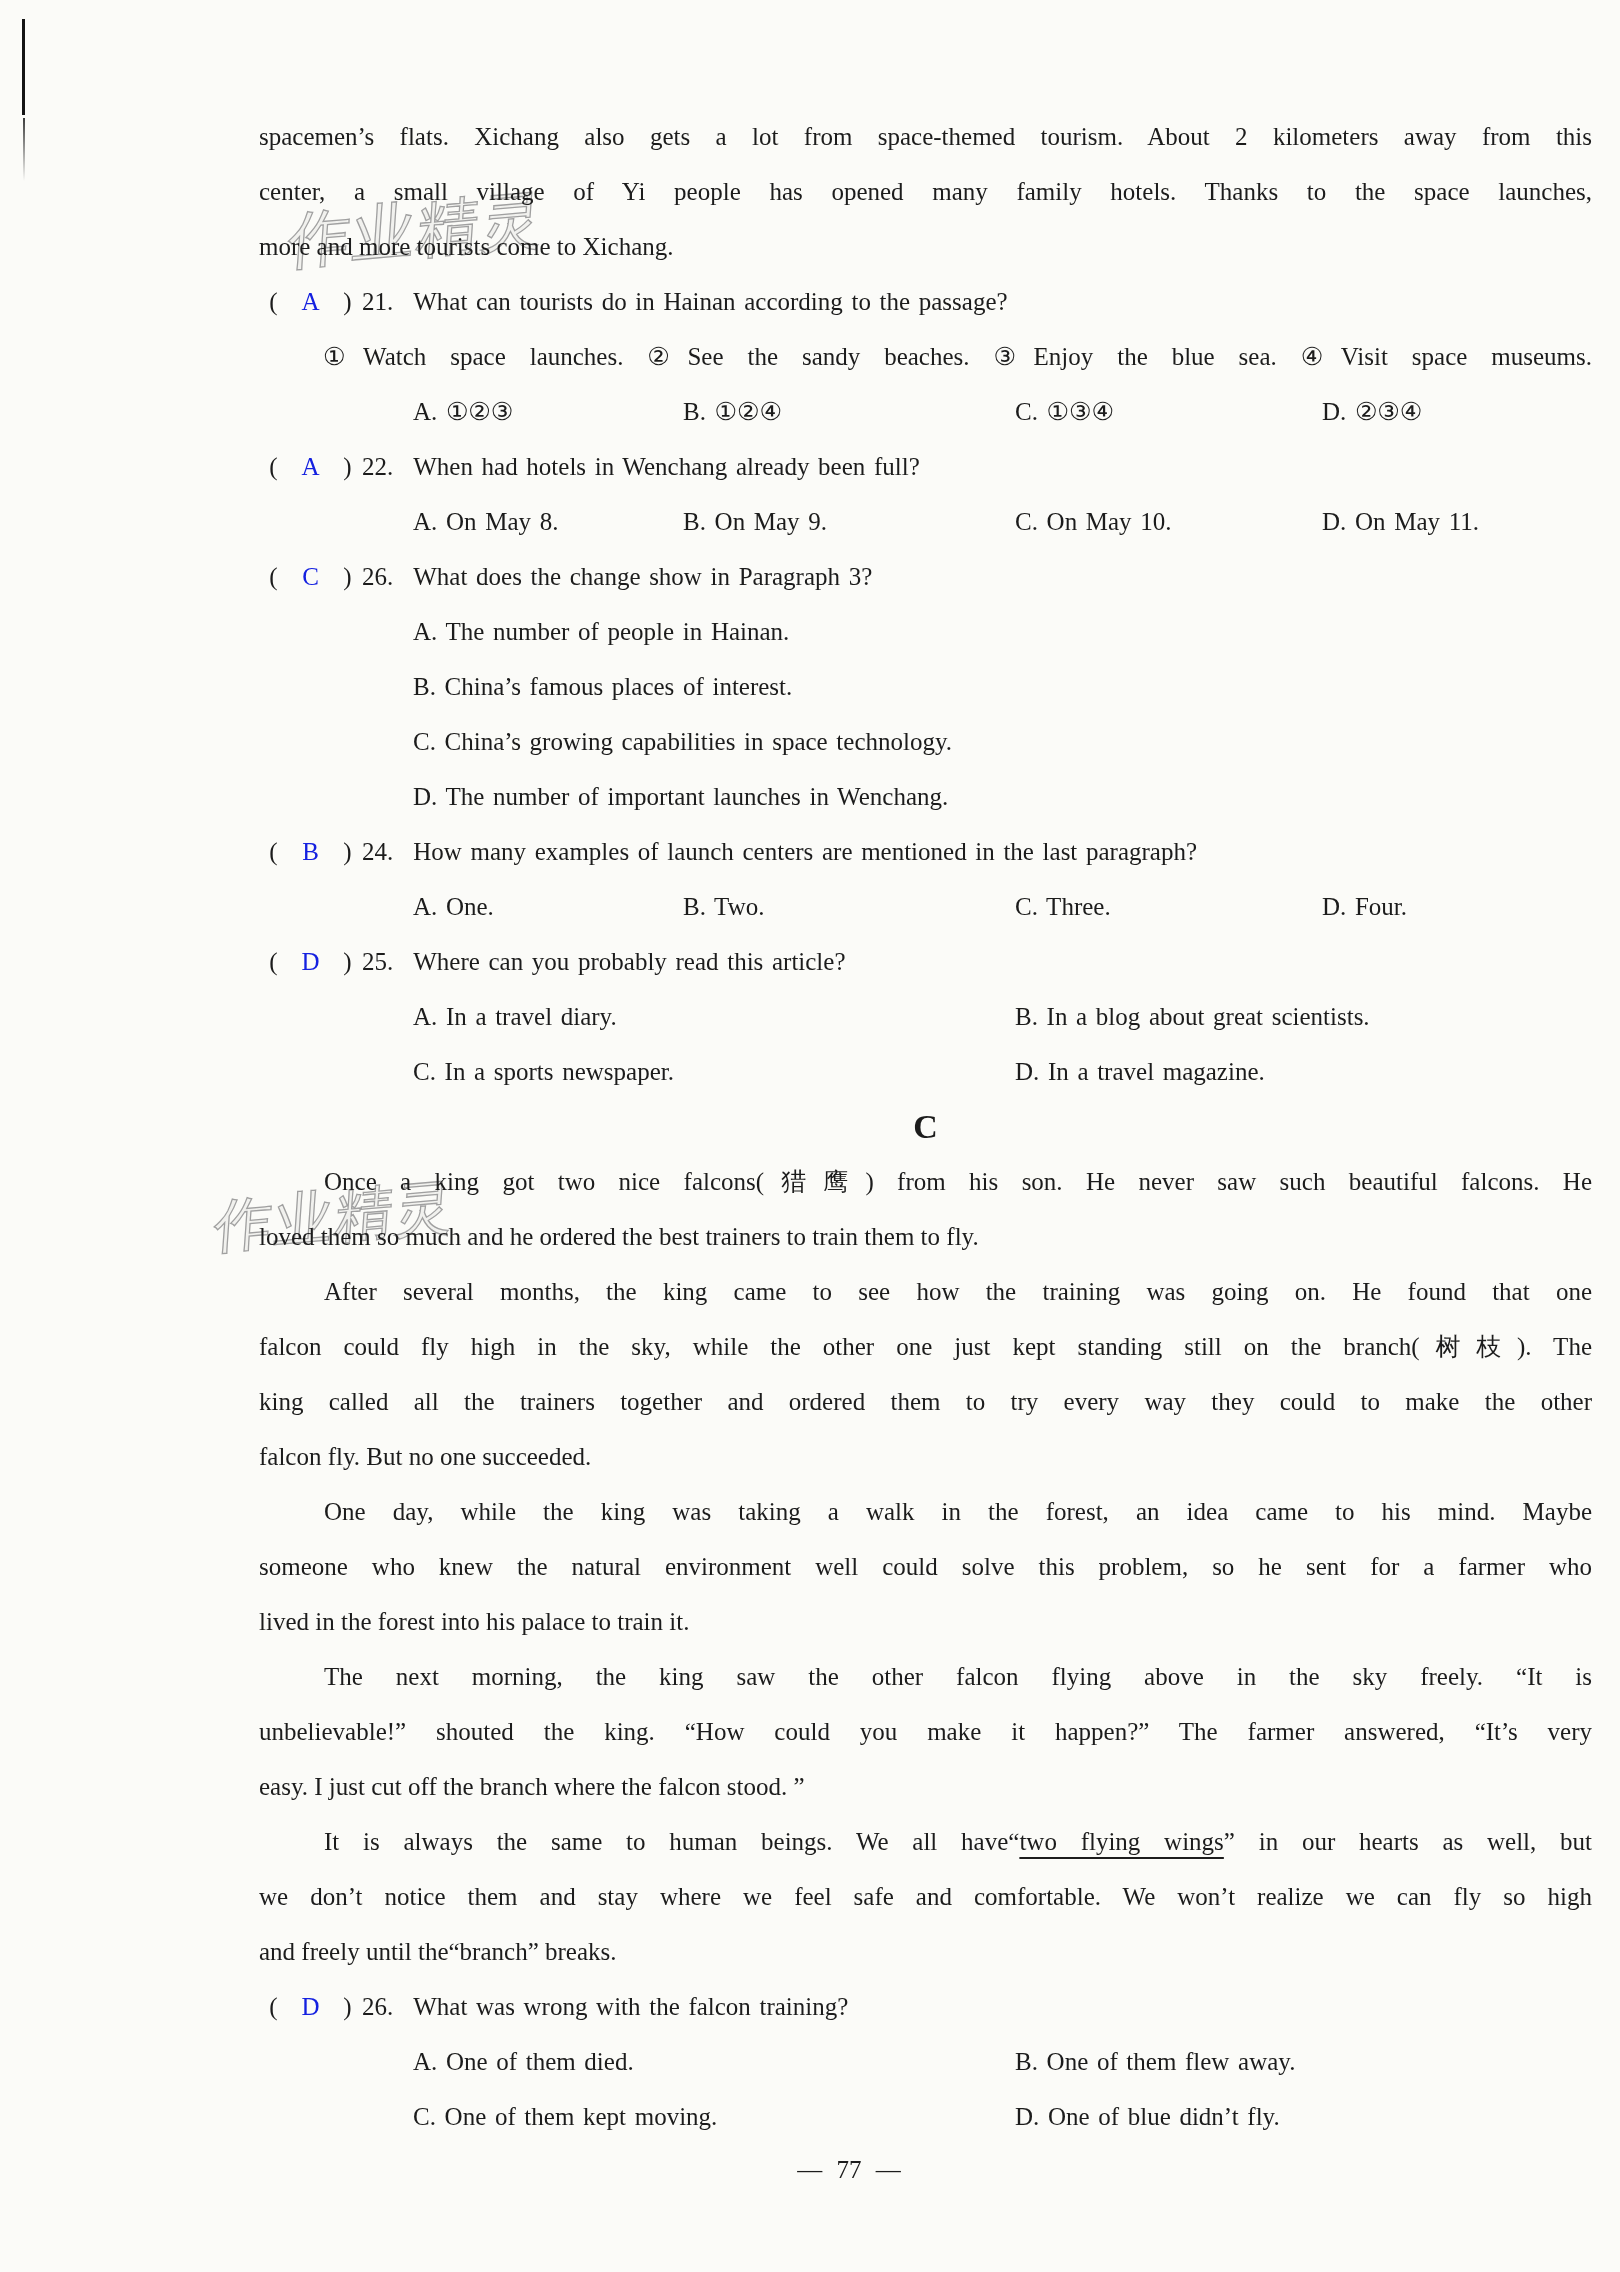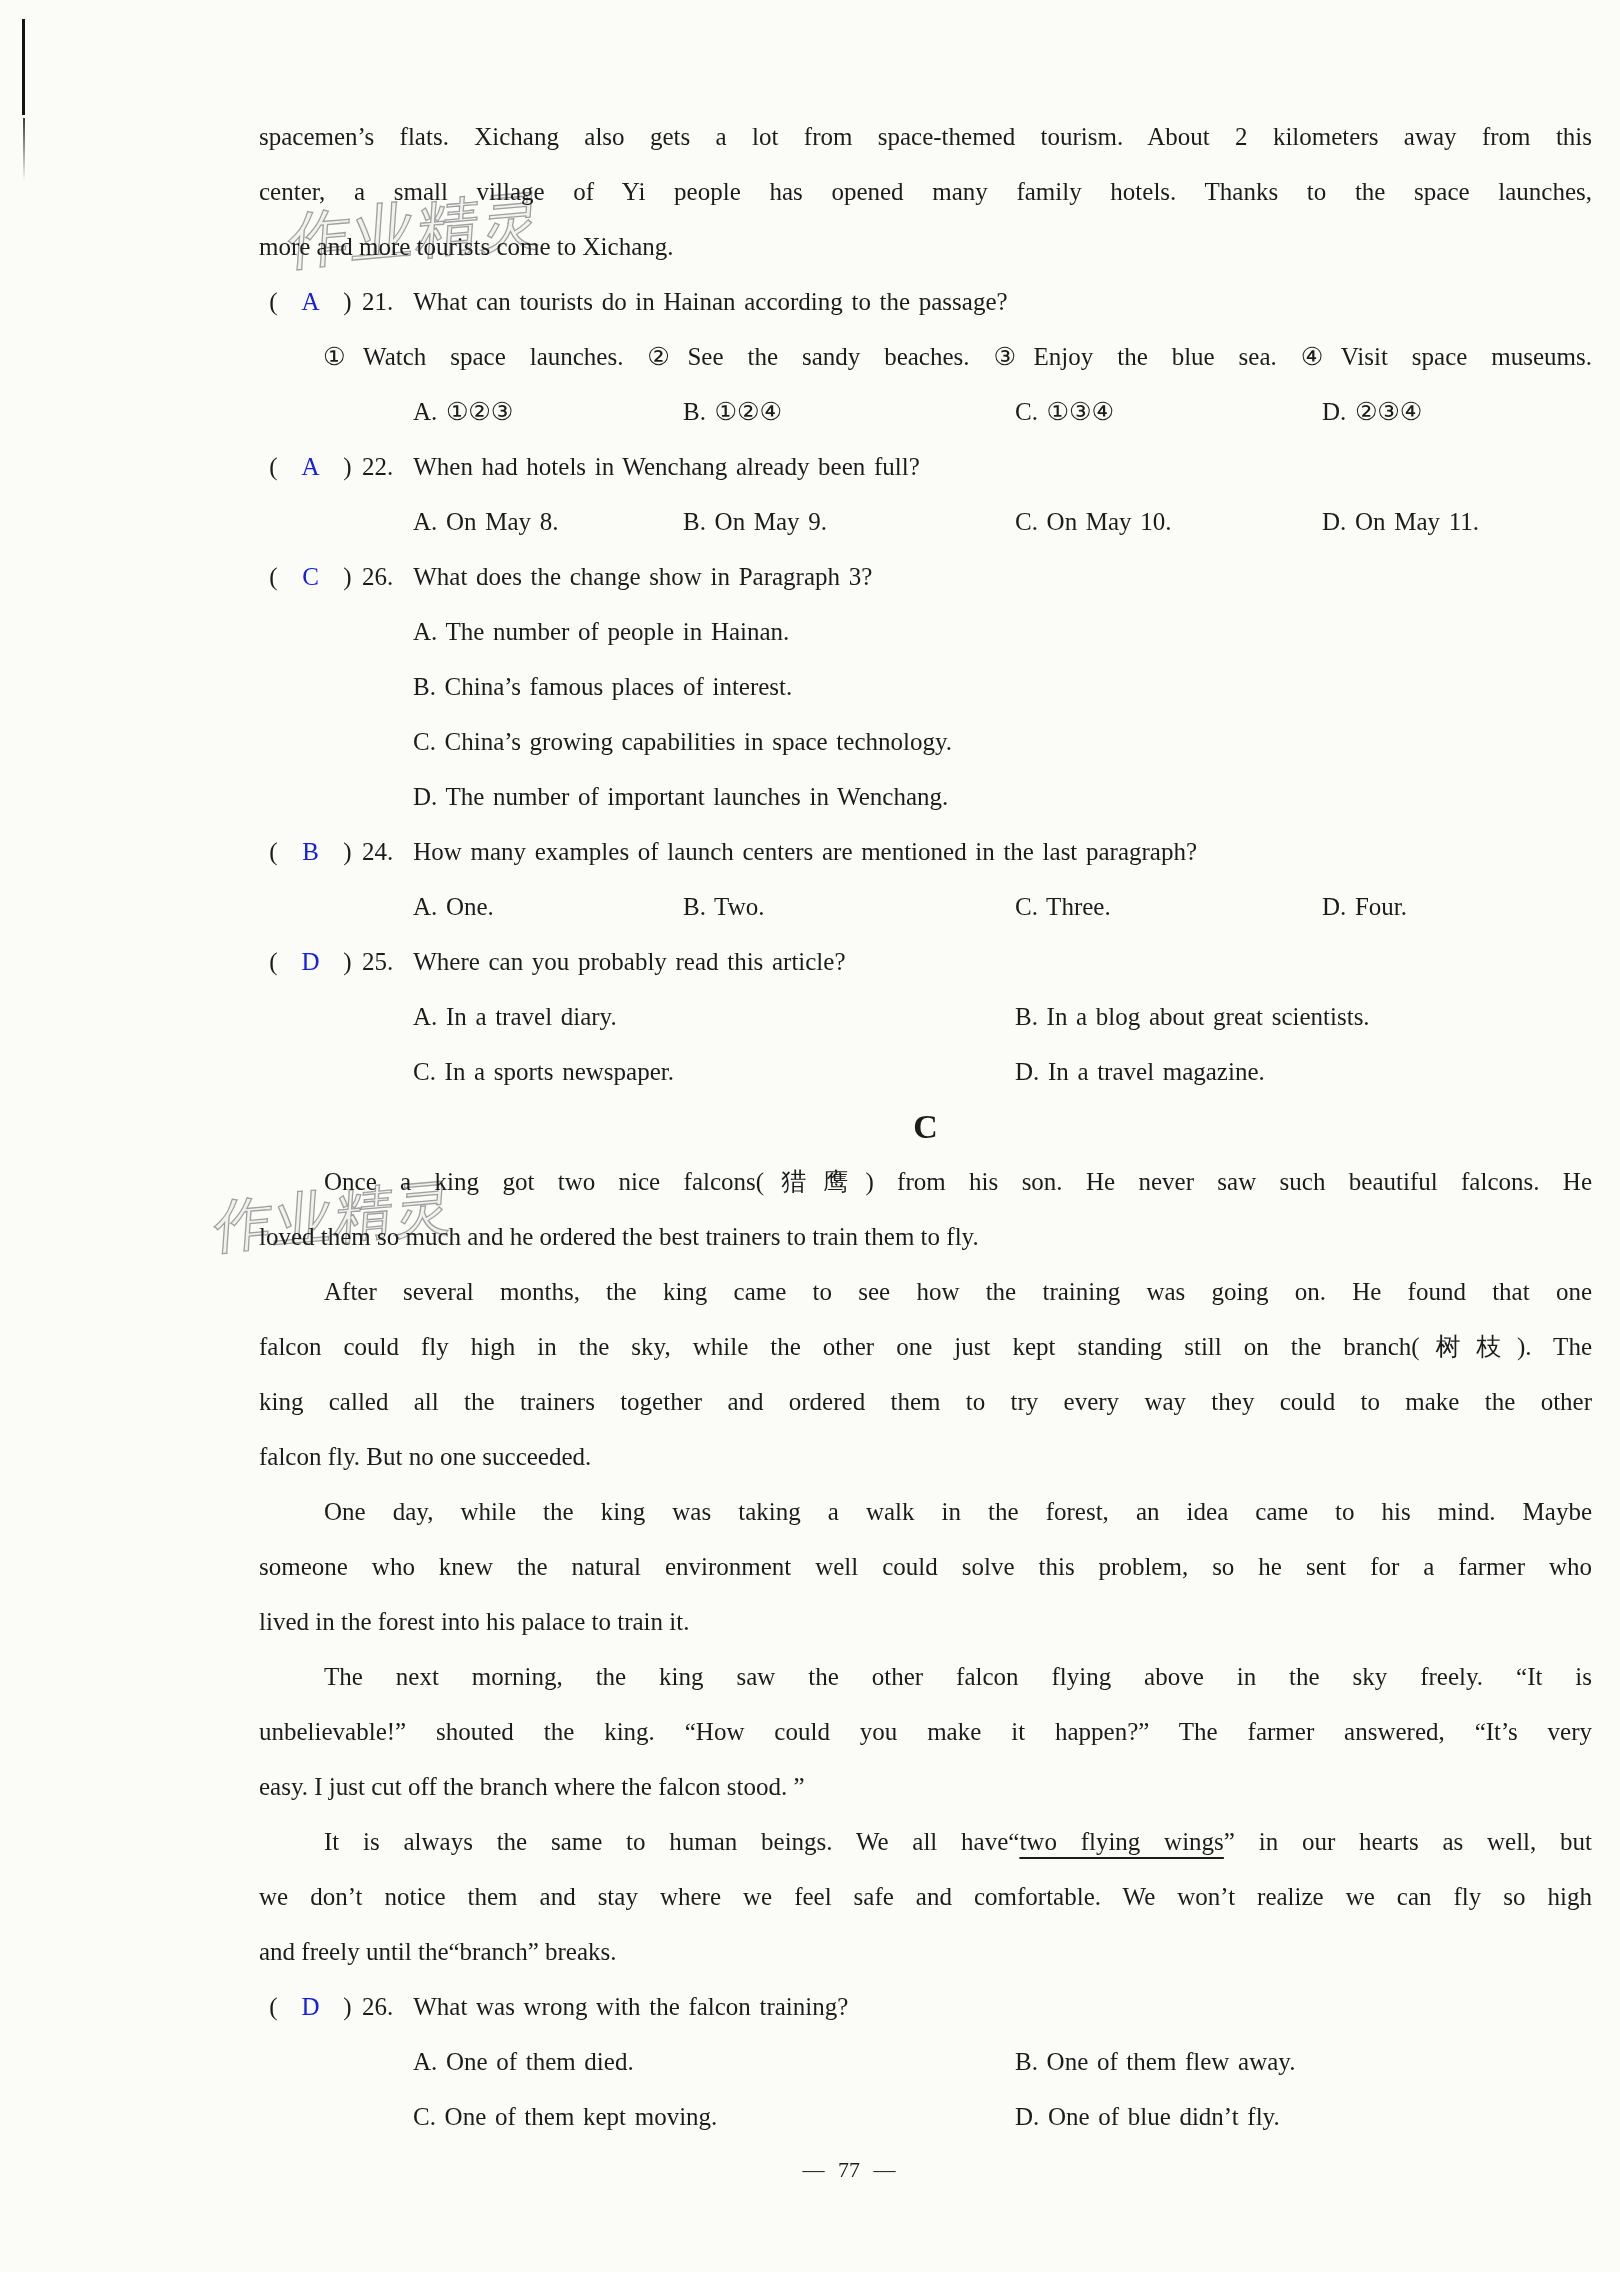--- a/index.html
+++ b/index.html
@@ -26,21 +26,21 @@
   .header-c{text-align:center;font-weight:bold;font-size:34px;}
   .ul{text-decoration:underline;text-underline-offset:7.3px;text-decoration-thickness:1.6px;}
   .watermark{
     position:absolute;font-size:62px;line-height:1.1;white-space:nowrap;
     color:rgba(0,0,0,0.04);-webkit-text-stroke:1.3px #a0a0a0;
     letter-spacing:2.4px;transform:rotate(-5deg) skewX(-9deg);
   }
   .wm1{left:288px;top:196px;}
   .wm2{left:214px;top:1185px;font-size:58px;}
   .page-number{position:absolute;top:2147px;left:849px;transform:translateX(-50%);
-    font-size:22px;word-spacing:8px;line-height:45px;}
+    font-size:25px;word-spacing:8px;line-height:45px;}
 </style>
 </head>
 <body>
 
 <div class="page">
 
   <div class="bind-mark"></div>
   <div class="bind-mark-fade"></div>
 
   <div class="watermark wm1">作业精灵</div>

